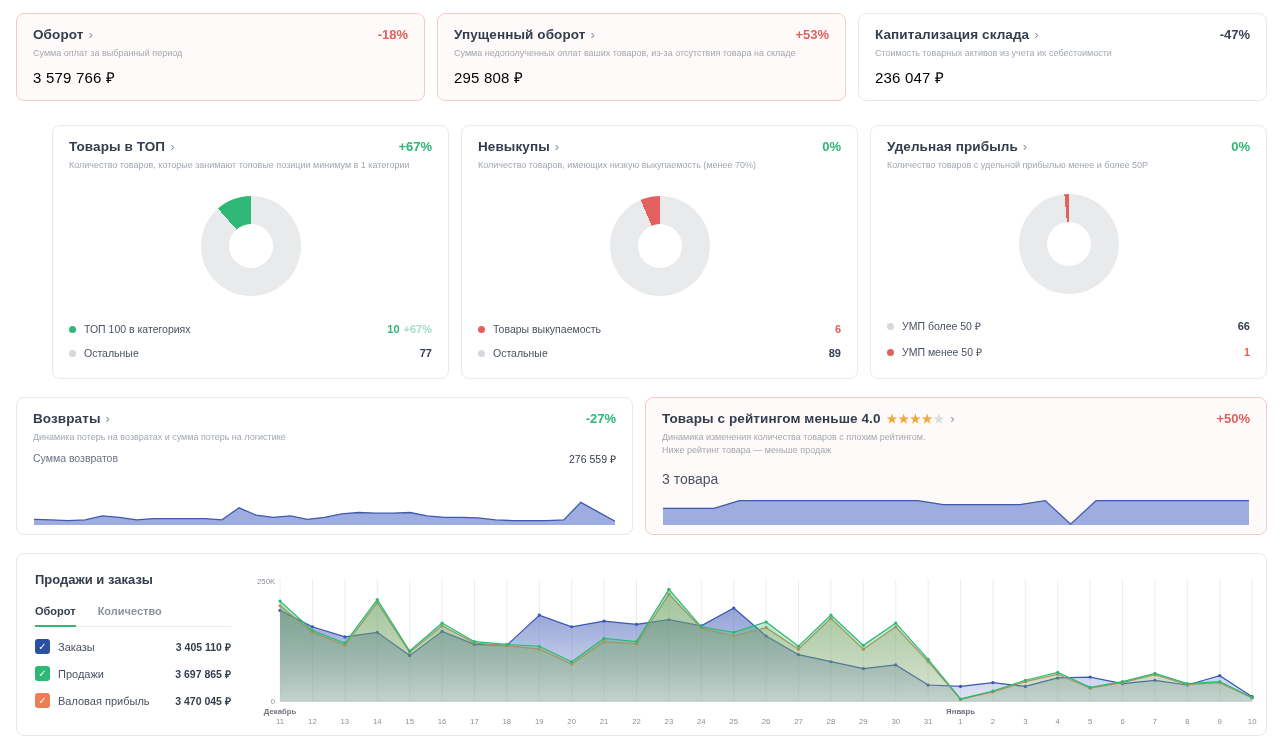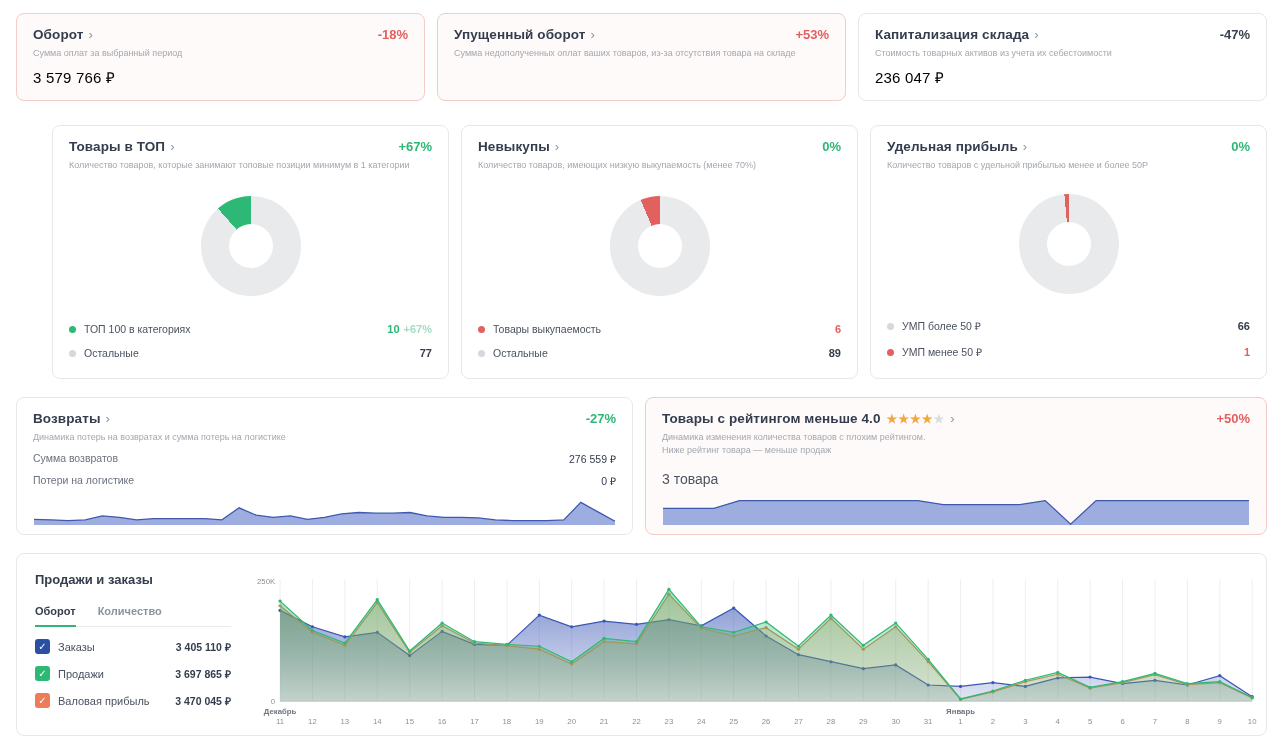--- a/index.html
+++ b/index.html
@@ -94,20 +94,21 @@
       <div class="c-sub">Сумма оплат за выбранный период</div>
       <div class="c-value">3 579 766 ₽</div>
     </div>
 
     <div class="card card--alert">
       <div class="c-head">
         <span class="c-title"><span>Упущенный оборот</span><span class="chevron">›</span></span>
         <span class="delta delta--red">+53%</span>
       </div>
       <div class="c-sub">Сумма недополученных оплат ваших товаров, из-за отсутствия товара на складе</div>
+      <div class="c-value">295 808 ₽</div>
     </div>
 
     <div class="card">
       <div class="c-head">
         <span class="c-title"><span>Капитализация склада</span><span class="chevron">›</span></span>
         <span class="delta delta--dark">-47%</span>
       </div>
       <div class="c-sub">Стоимость товарных активов из учета их себестоимости</div>
       <div class="c-value">236 047 ₽</div>
     </div>
@@ -188,24 +189,20 @@
   <div class="row row3">
     <div class="card card--returns">
       <div class="c-head">
         <span class="c-title"><span>Возвраты</span><span class="chevron">›</span></span>
         <span class="delta delta--green">-27%</span>
       </div>
       <div class="c-sub">Динамика потерь на возвратах и сумма потерь на логистике</div>
       <div class="kv-row">
         <span>Сумма возвратов</span>
         <span class="kv-val">276 559 ₽</span>
-      </div>
-      <div class="kv-row">
-        <span>Потери на логистике</span>
-        <span class="kv-val">0 ₽</span>
       </div>
       <svg class="spark" viewBox="0 0 585 34" preserveAspectRatio="none">
           <path d="M1.0,27.3 L18.1,27.9 L35.3,28.6 L52.4,27.9 L69.6,23.9 L86.7,25.3 L103.9,27.9 L121.0,26.6 L138.2,26.6 L155.3,26.6 L172.5,26.6 L189.6,27.9 L206.8,15.8 L223.9,23.2 L241.1,25.3 L258.2,23.9 L275.4,27.3 L292.5,25.3 L309.6,21.9 L326.8,20.5 L343.9,21.2 L361.1,21.2 L378.2,20.5 L395.4,23.9 L412.5,25.3 L429.7,25.3 L446.8,25.9 L464.0,27.9 L481.1,28.6 L498.3,28.6 L515.4,28.6 L532.6,27.9 L549.7,10.4 L566.9,19.9 L584.0,29.3 L584.0,33 L1.0,33 Z" fill="#93a4db" fill-opacity="0.9"></path>
           <path d="M1.0,27.3 L18.1,27.9 L35.3,28.6 L52.4,27.9 L69.6,23.9 L86.7,25.3 L103.9,27.9 L121.0,26.6 L138.2,26.6 L155.3,26.6 L172.5,26.6 L189.6,27.9 L206.8,15.8 L223.9,23.2 L241.1,25.3 L258.2,23.9 L275.4,27.3 L292.5,25.3 L309.6,21.9 L326.8,20.5 L343.9,21.2 L361.1,21.2 L378.2,20.5 L395.4,23.9 L412.5,25.3 L429.7,25.3 L446.8,25.9 L464.0,27.9 L481.1,28.6 L498.3,28.6 L515.4,28.6 L532.6,27.9 L549.7,10.4 L566.9,19.9 L584.0,29.3" fill="none" stroke="#3e59ae" stroke-width="1.3"></path>
         </svg>
     </div>
 
     <div class="card card--alert card--rating">
       <div class="c-head">
         <span class="c-title"><span>Товары с рейтингом меньше 4.0</span><span class="stars"><span class="star-f">★★★★</span><span class="star-e">★</span></span><span class="chevron">›</span></span>

